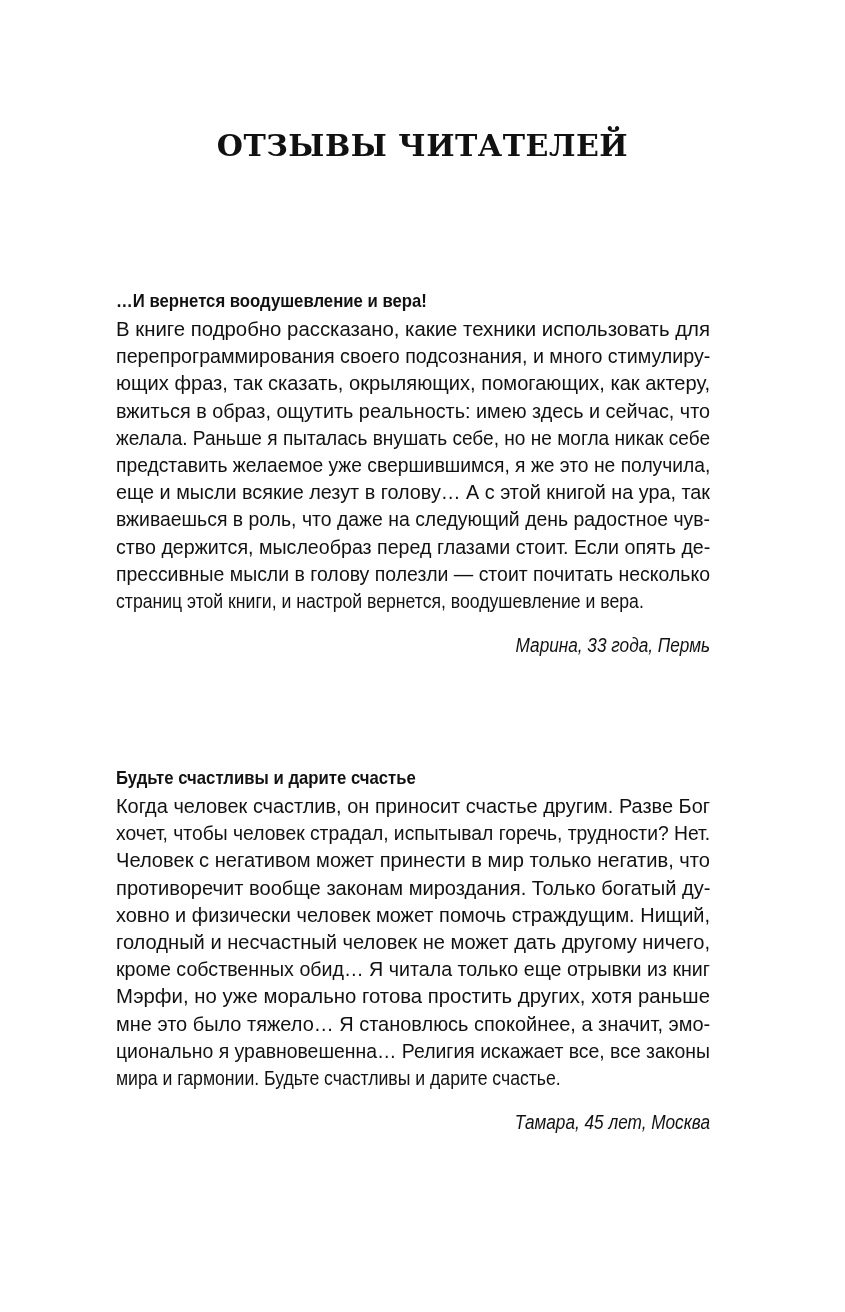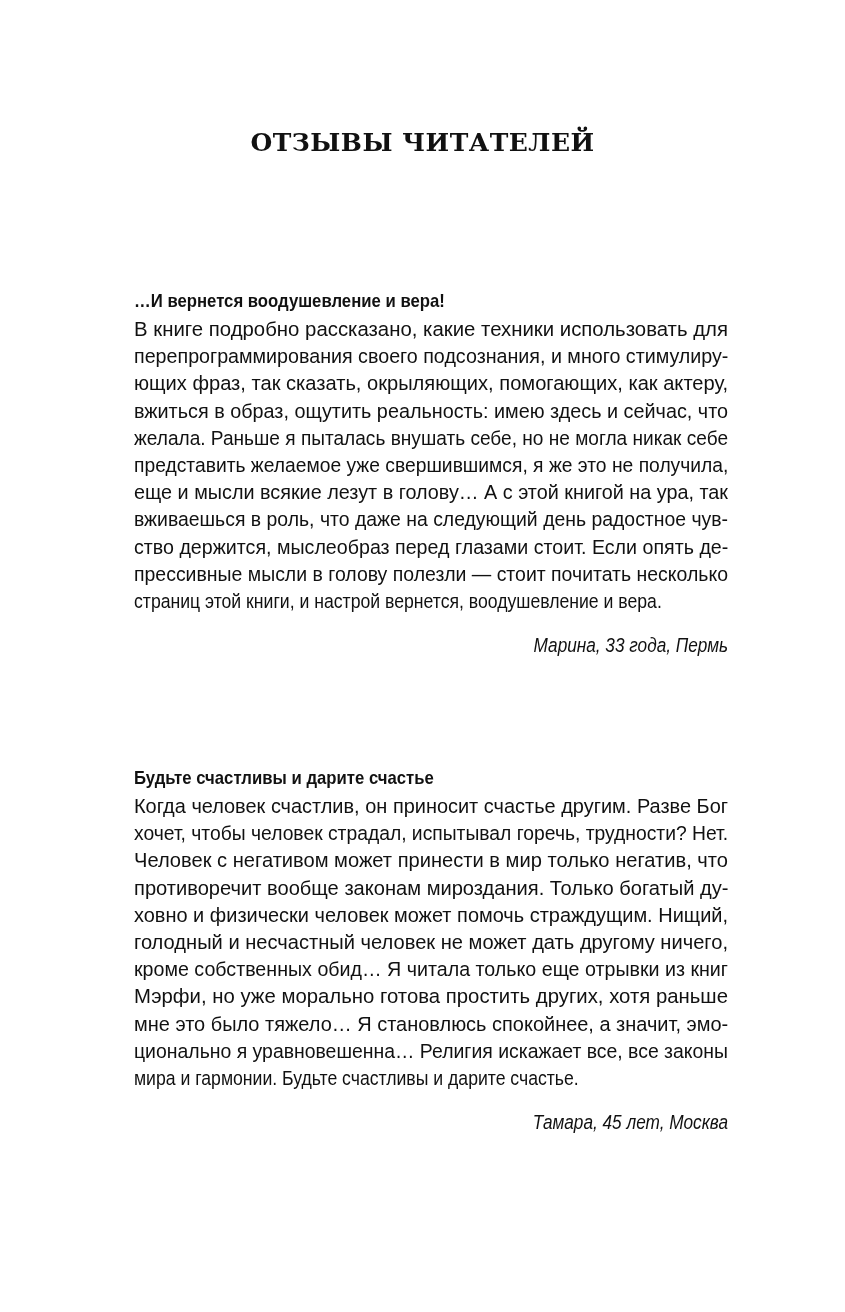--- a/index.html
+++ b/index.html
@@ -1,25 +1,25 @@
 <!DOCTYPE html>
 <html><head>
 <meta charset="utf-8">
 <style>
   html, body { margin: 0; padding: 0; background: #ffffff; }
   body { width: 845px; height: 1312px; position: relative; overflow: hidden; color: #111; }
   .page-title {
     position: absolute; left: 0; right: 0; top: 128px;
     text-align: center;
     font-family: "DejaVu Serif", "Liberation Serif", serif;
-    font-weight: bold; font-size: 25px; letter-spacing: 0.5px;
+    font-weight: bold; font-size: 30px; letter-spacing: 0.5px;
     margin: 0;
   }
   .review {
-    position: absolute; left: 134px; width: 594px;
+    position: absolute; left: 116px; width: 594px;
     font-family: "Liberation Sans", sans-serif;
     font-stretch: condensed;
   }
   .review-heading {
     font-weight: bold; font-size: 19px; line-height: 28px; margin: 0;
     transform: scaleX(0.88); transform-origin: left;
     white-space: nowrap;
   }
   .review-body .line {
     display: block; font-size: 20.5px; line-height: 27.2px;

